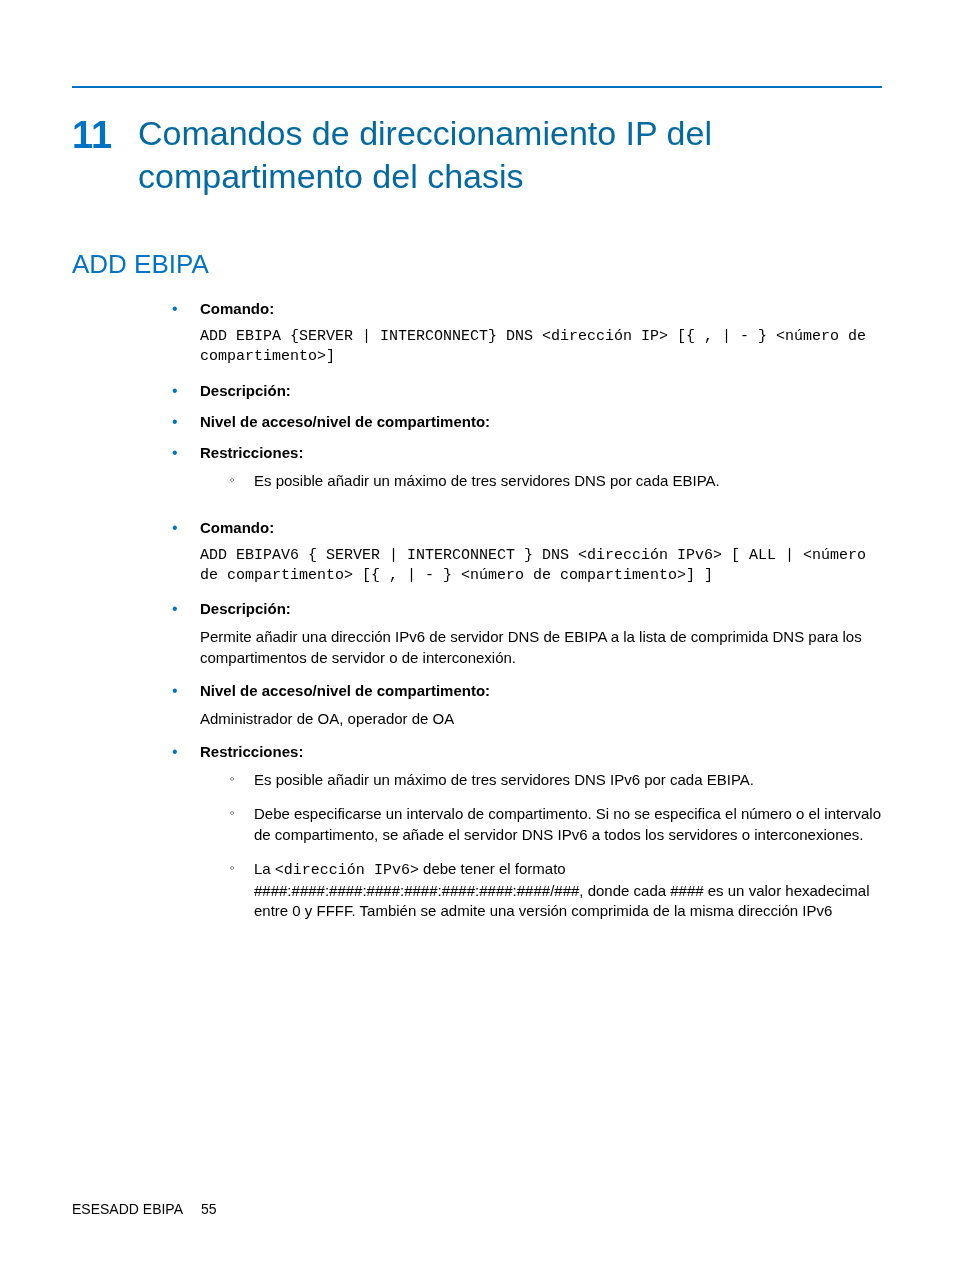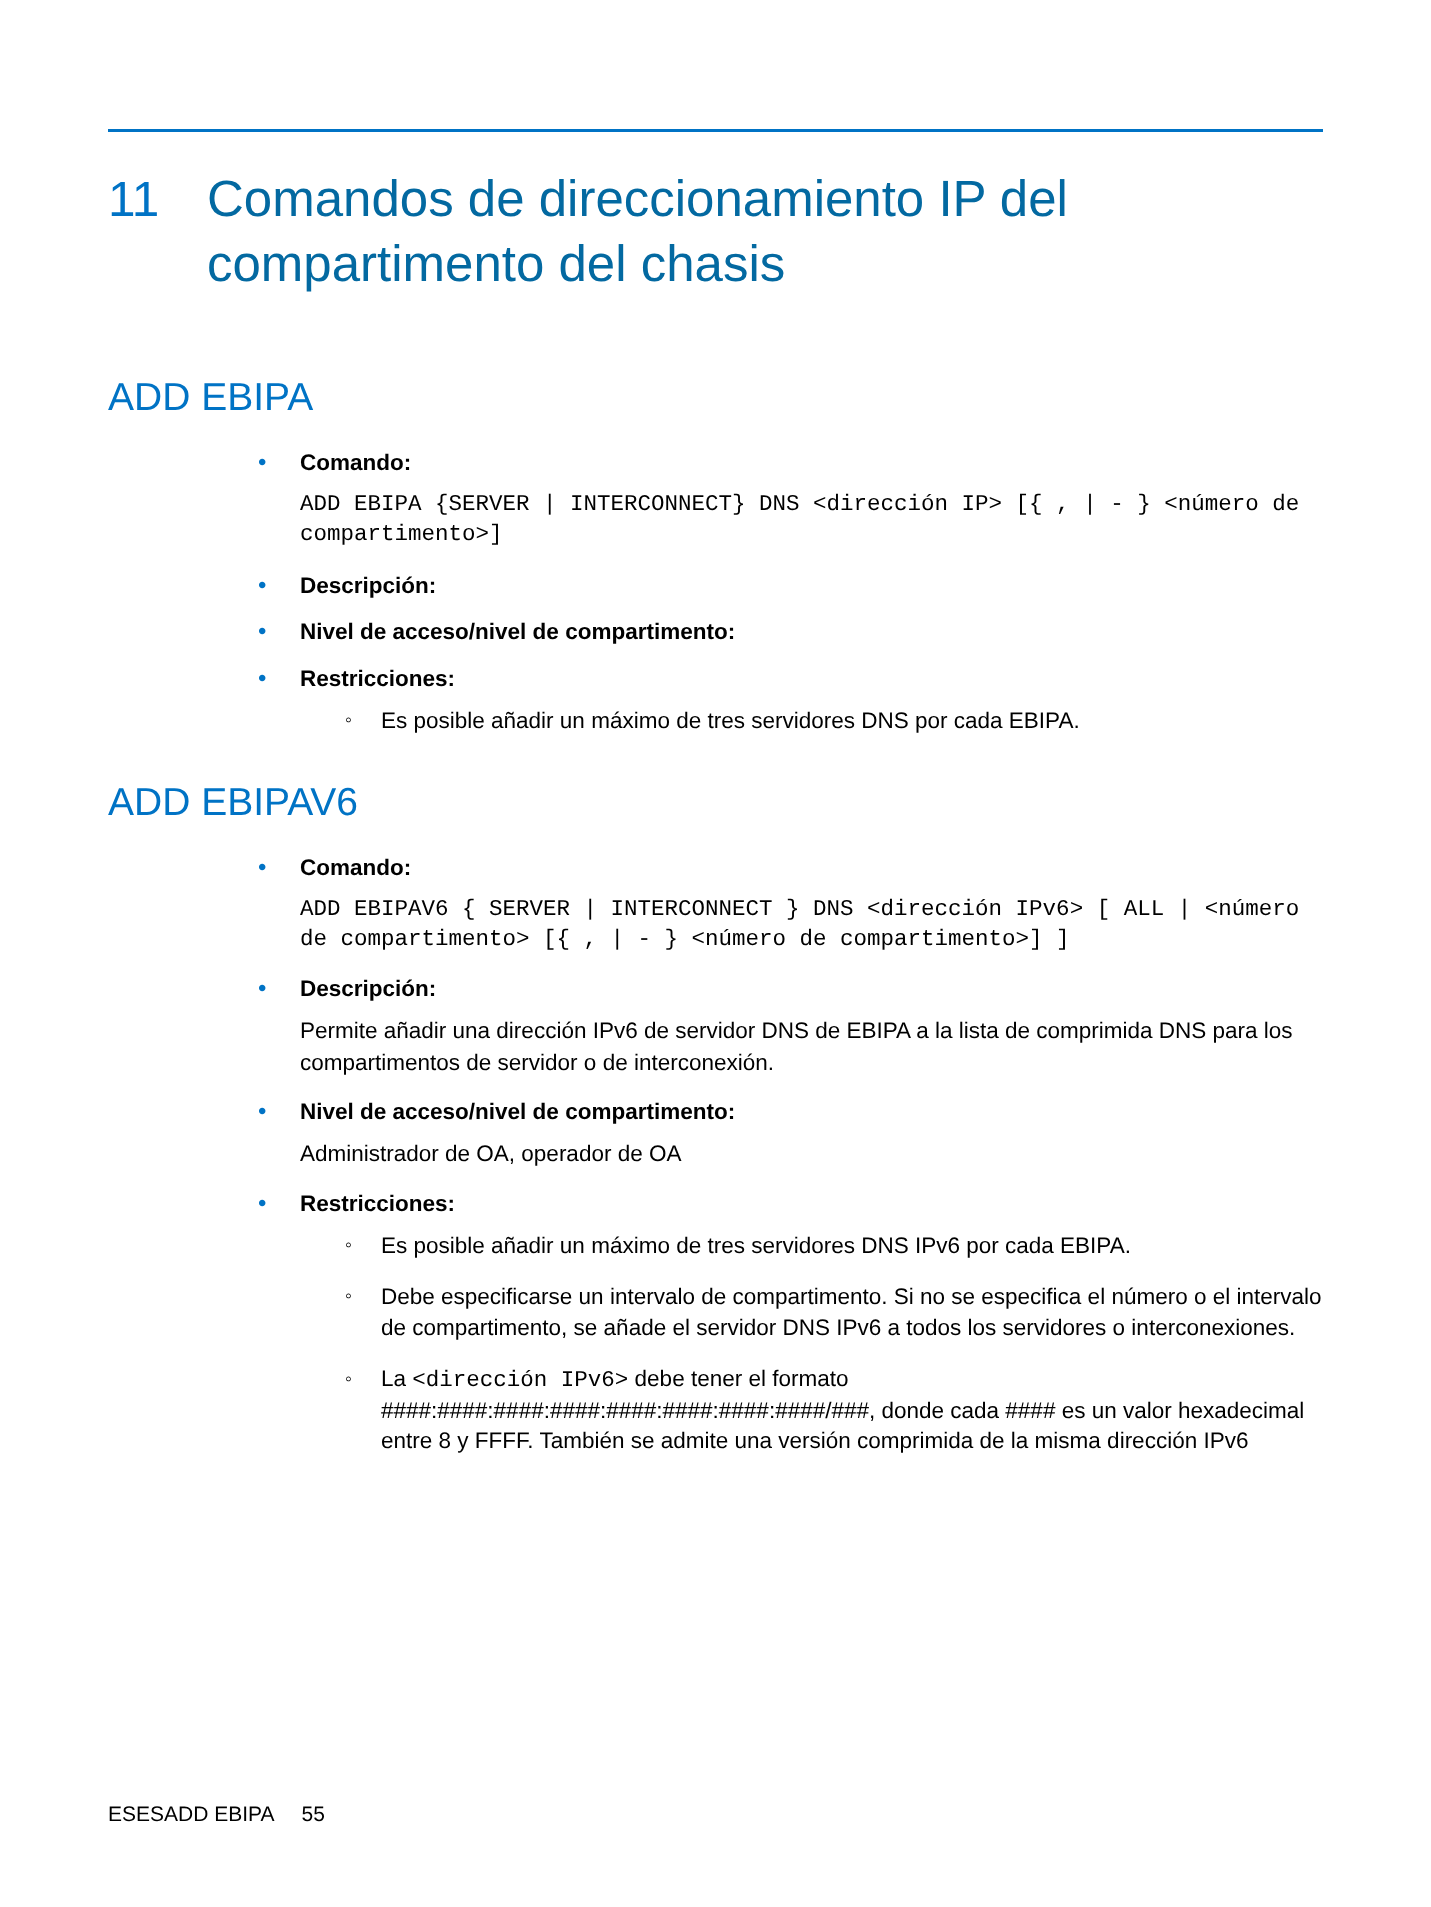--- a/index.html
+++ b/index.html
@@ -21,22 +21,22 @@
     border-top: 2px solid #0073c5;
     margin-bottom: 24px;
   }
   .chapter {
     display: flex;
     align-items: flex-start;
     margin-bottom: 52px;
   }
   .chapter-num {
     color: #0073c5;
-    font-size: 33px;
-    font-weight: normal;
+    font-size: 38px;
+    font-weight: bold;
     width: 66px;
     flex-shrink: 0;
     line-height: 1.25;
   }
   .chapter-title {
     color: #0369a1;
     font-size: 34px;
     font-weight: normal;
     line-height: 1.25;
   }
@@ -136,41 +136,40 @@
       <div class="label">Nivel de acceso/nivel de compartimento:</div>
     </li>
     <li>
       <div class="label">Restricciones:</div>
       <ul class="inner">
         <li>Es posible añadir un máximo de tres servidores DNS por cada EBIPA.</li>
       </ul>
     </li>
   </ul>
 
-  <h2 class="section-title">ADD EBIPAV6</h2>
   <ul class="outer">
     <li>
       <div class="label">Comando:</div>
       <div class="code">ADD EBIPAV6 { SERVER | INTERCONNECT } DNS &lt;dirección IPv6&gt; [ ALL | &lt;número de compartimento&gt; [{ , | - } &lt;número de compartimento&gt;] ]</div>
     </li>
     <li>
       <div class="label">Descripción:</div>
       <div class="body-text">Permite añadir una dirección IPv6 de servidor DNS de EBIPA a la lista de comprimida DNS para los compartimentos de servidor o de interconexión.</div>
     </li>
     <li>
       <div class="label">Nivel de acceso/nivel de compartimento:</div>
       <div class="body-text">Administrador de OA, operador de OA</div>
     </li>
     <li>
       <div class="label">Restricciones:</div>
       <ul class="inner">
         <li>Es posible añadir un máximo de tres servidores DNS IPv6 por cada EBIPA.</li>
         <li>Debe especificarse un intervalo de compartimento. Si no se especifica el número o el intervalo de compartimento, se añade el servidor DNS IPv6 a todos los servidores o interconexiones.</li>
         <li>
-          <span>La </span><span class="code-inline">&lt;dirección IPv6&gt;</span><span> debe tener el formato ####:####:####:####:####:####:####:####/###, donde cada #### es un valor hexadecimal entre 8 y FFFF. También se admite una versión comprimida de la misma dirección IPv6</span>
+          <span>La </span><span class="code-inline">&lt;dirección IPv6&gt;</span><span> debe tener el formato ####:####:####:####:####:####:####:####/###, donde cada #### es un valor hexadecimal entre 0 y FFFF. También se admite una versión comprimida de la misma dirección IPv6</span>
         </li>
       </ul>
     </li>
   </ul>
 </div>
 
 <div class="footer">
   <div>ESES</div>
   <div class="footer-right">
     <span>ADD EBIPA</span>

